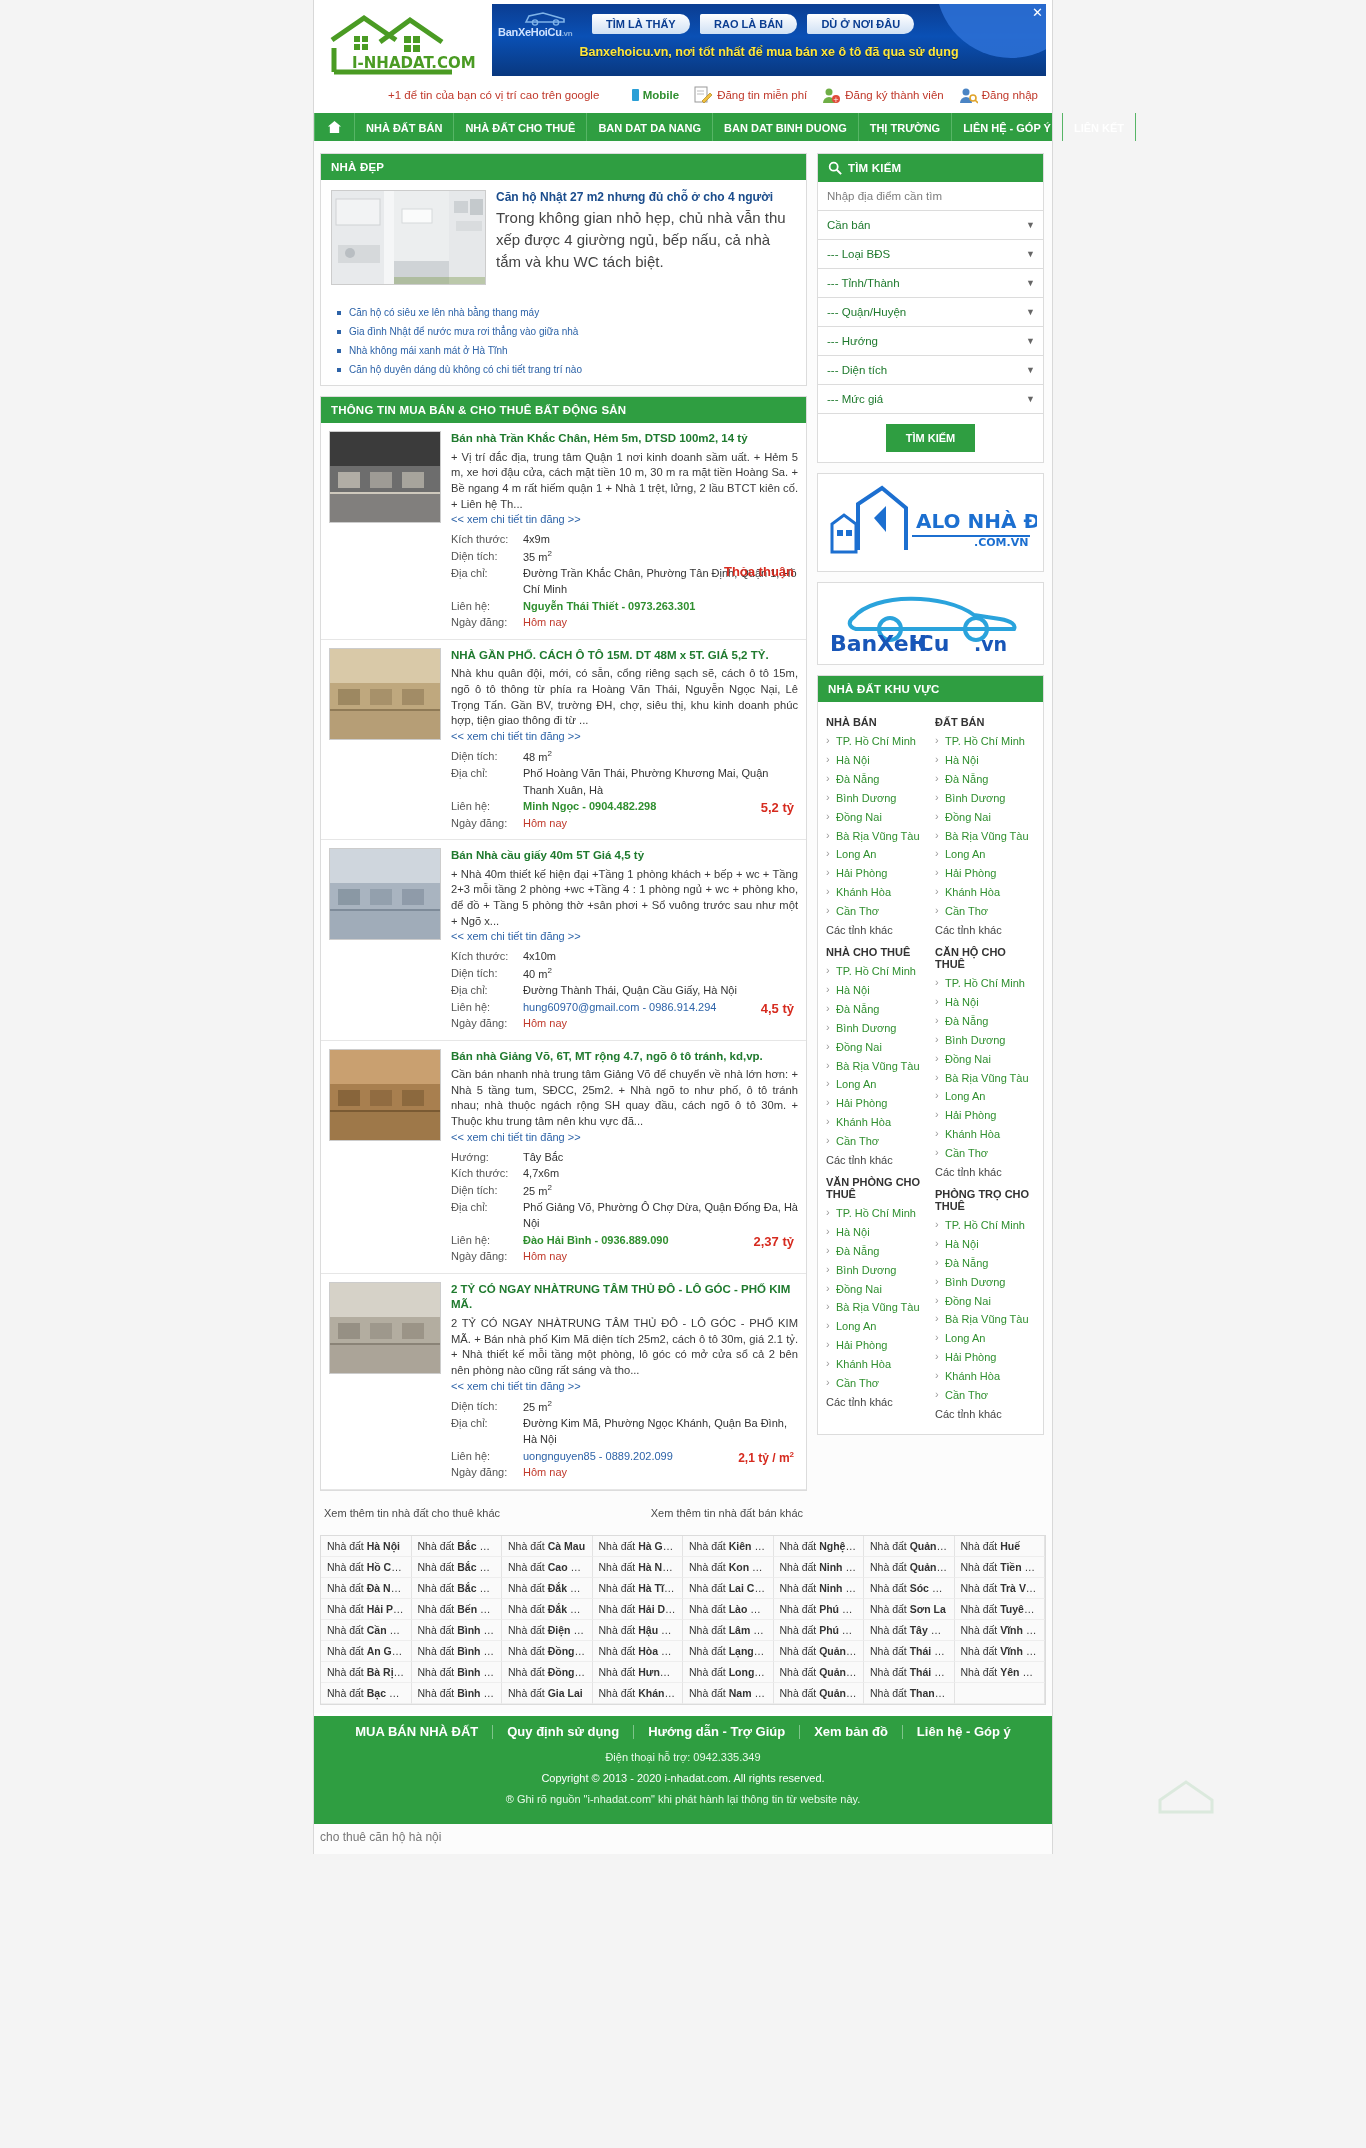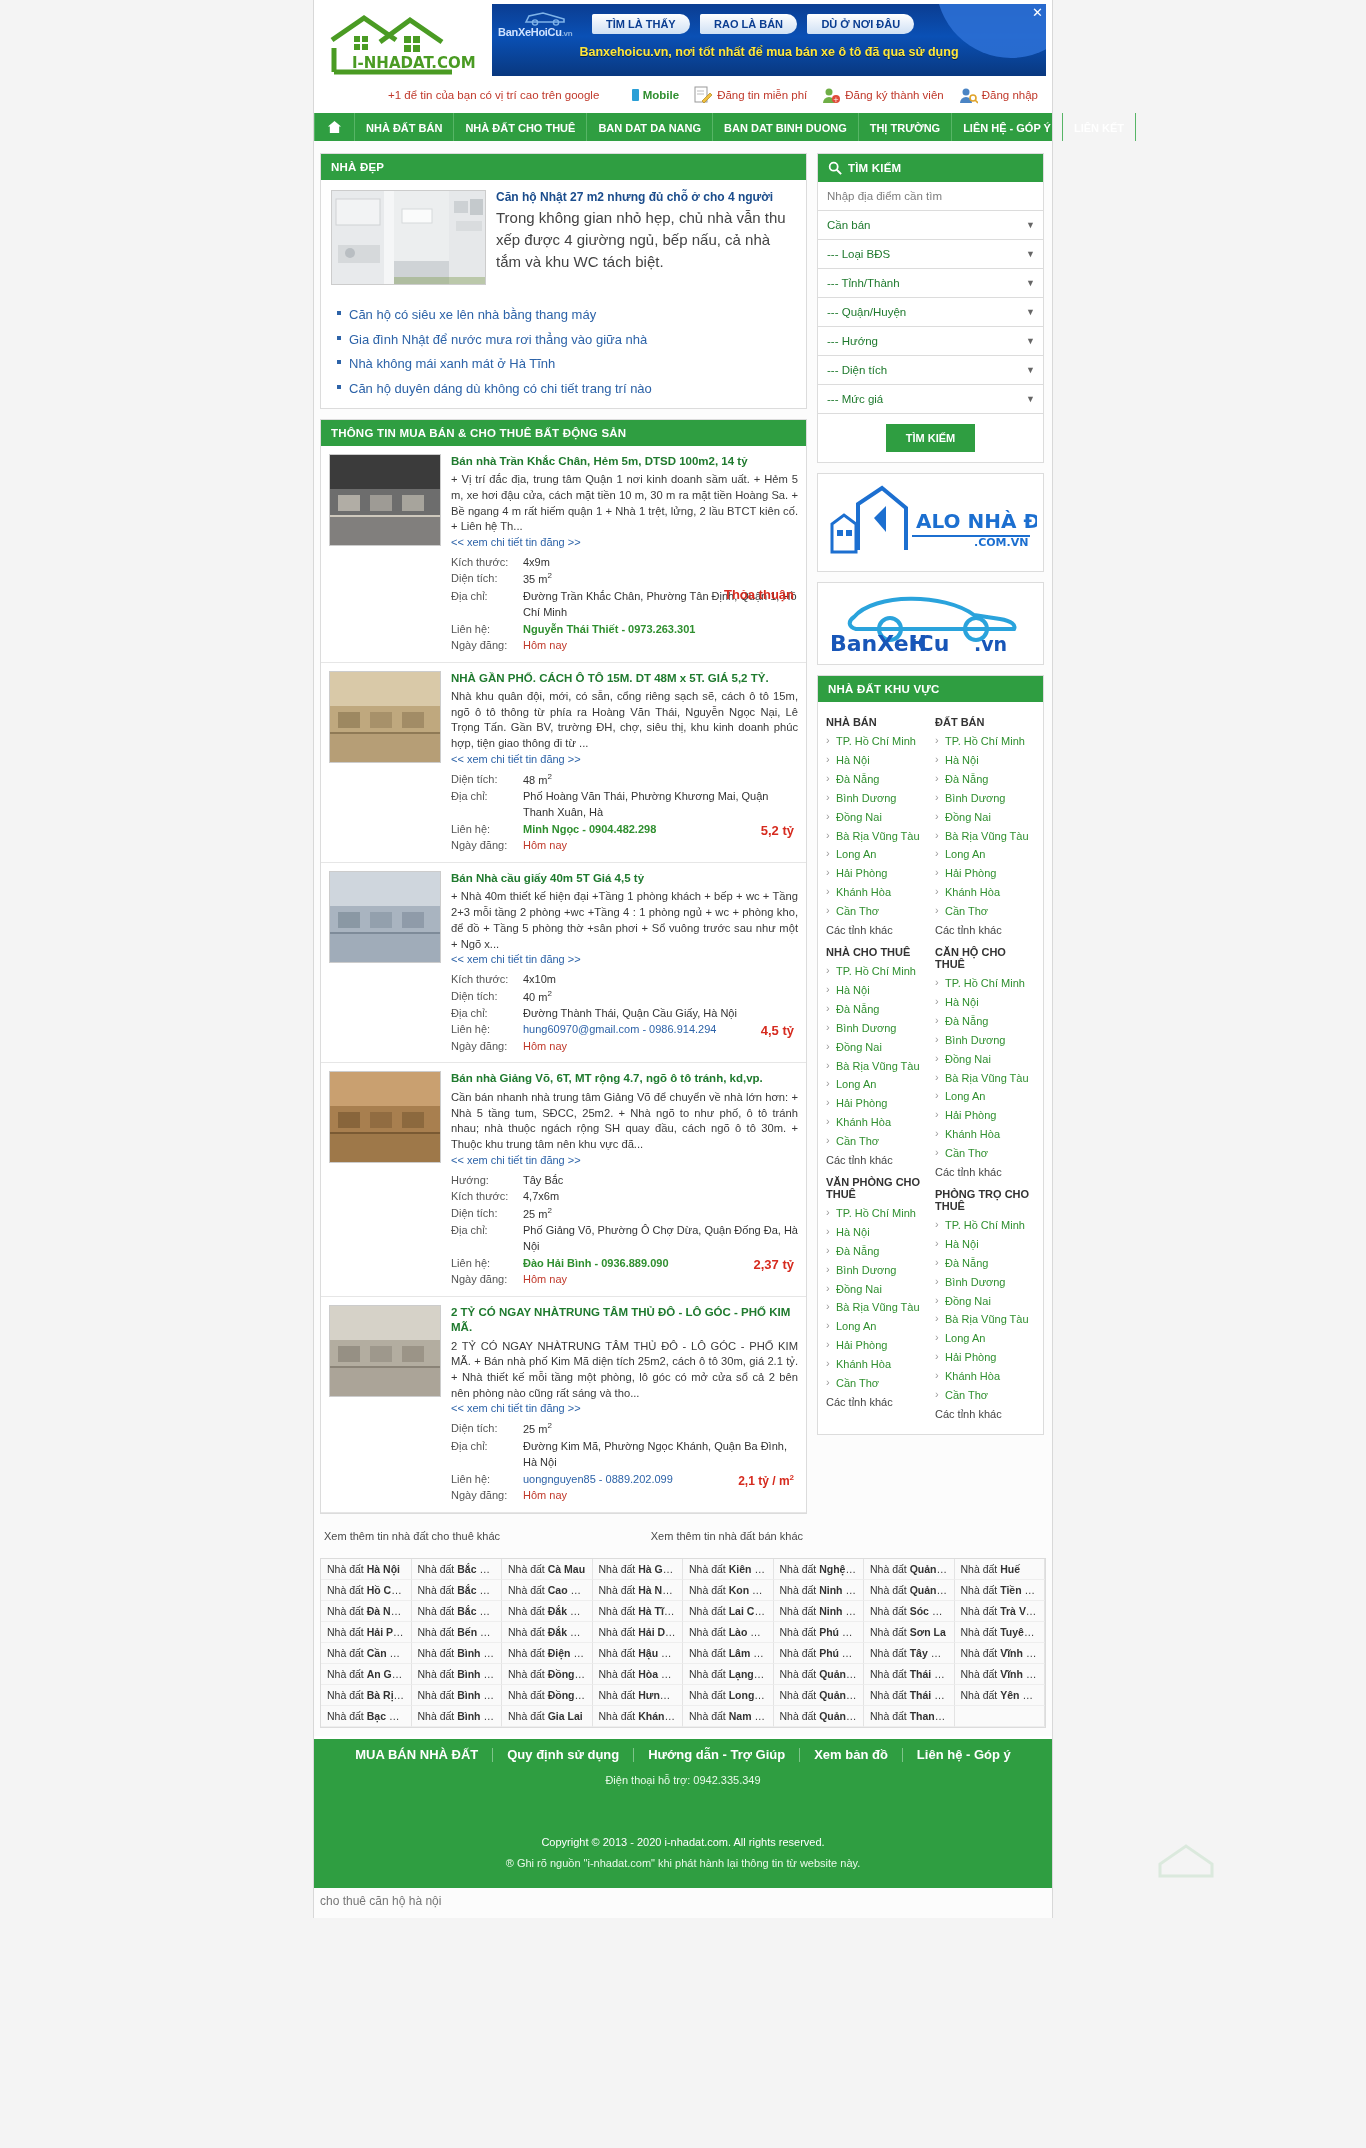--- a/index.html
+++ b/index.html
@@ -66,21 +66,21 @@
   .panel-h.withico { display:flex; align-items:center; gap:6px; }
 
   
   .nice { display:flex; padding: 10px; gap:10px; }
   .nice-img { width:155px; height:95px; flex:none; overflow:hidden; background:#ddd;
               border:1px solid #ccc; }
   .nice-body { flex:1; }
   .nice-title { color:#1a4c8c; font-weight:bold; font-size:12px; margin-bottom:3px; }
   .nice-desc { color:#444; font-size:15px; line-height:1.45; }
   .nice-list { margin: 8px 0 0 0; padding-left: 16px; list-style: none; }
-  .nice-list li { color:#2d63a8; font-size:13px; line-height:1.9; position:relative; padding-left:12px;}
+  .nice-list li { color:#2d63a8; font-size:10px; line-height:1.9; position:relative; padding-left:12px;}
   .nice-list li:before { content:""; position:absolute; left:0; top:8px; width:4px; height:4px;
                          background:#2d63a8; }
 
   
   .listing { display:flex; gap:10px; padding: 8px 8px 8px 8px; border-bottom:1px solid #e6e6e6; }
   .listing-img { width:112px; height:92px; flex:none; border:1px solid #ccc; overflow:hidden; background:#ccc;}
   .listing-body { flex:1; position:relative; }
   .listing-title { color:#1f7a2e; font-weight:bold; font-size:11.5px; line-height:1.35; margin-bottom:3px; }
   .listing-desc { color:#3a3a3a; font-size:11.2px; line-height:1.4; text-align:justify; }
   .listing-more { color:#2d63a8; font-size:11px; display:inline-block; margin-top:1px; }
@@ -135,21 +135,21 @@
   .prov a b { font-weight:bold; }
 
   
   .footer { background:#2f9e41; color:#fff; text-align:center; padding: 9px 0 14px 0;
             font-size:11px; border-top: 3px solid #fff; }
   .f-links { display:flex; justify-content:center; gap: 0; flex-wrap:wrap; margin-bottom:8px; }
   .f-links a { color:#fff; font-weight:bold; padding: 0 14px; border-right:1px solid #7ec48a;
                line-height:1.1; font-size:13px; }
   .f-links a:last-child { border-right:none; }
   .f-line { line-height:1.9; color:#eafaea; }
-  .f-line.c { color:#fff;margin-top:41px; }
+  .f-line.c { color:#fff; }
   .tail { font-size:12px; color:#777; padding: 6px 0 10px 6px; }
   .wm { position:absolute; right: 150px; bottom: 40px; opacity:.12; }
 </style>
 </head>
 <body>
 
 <div class="page">
 <div class="shell">
 
   <div class="header">

